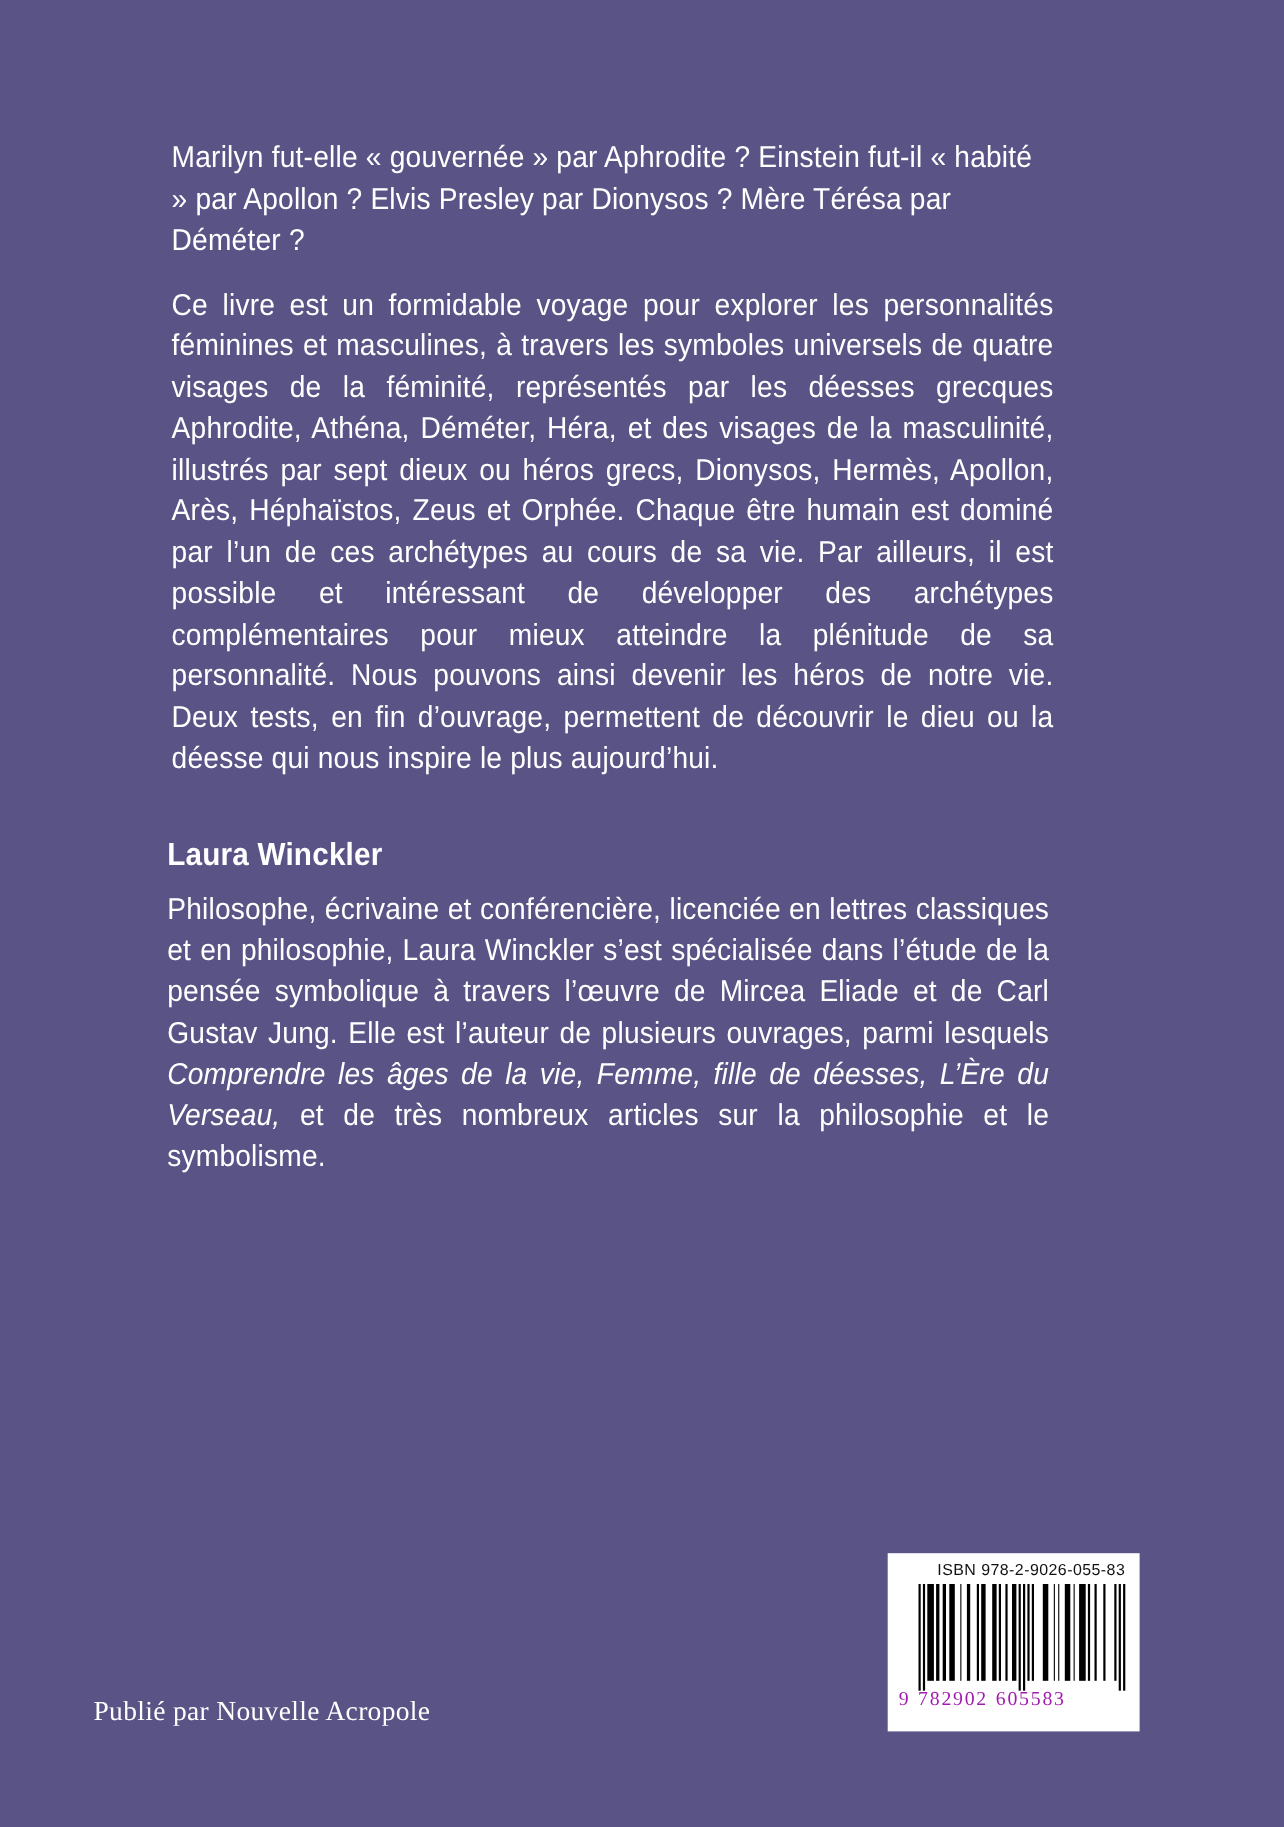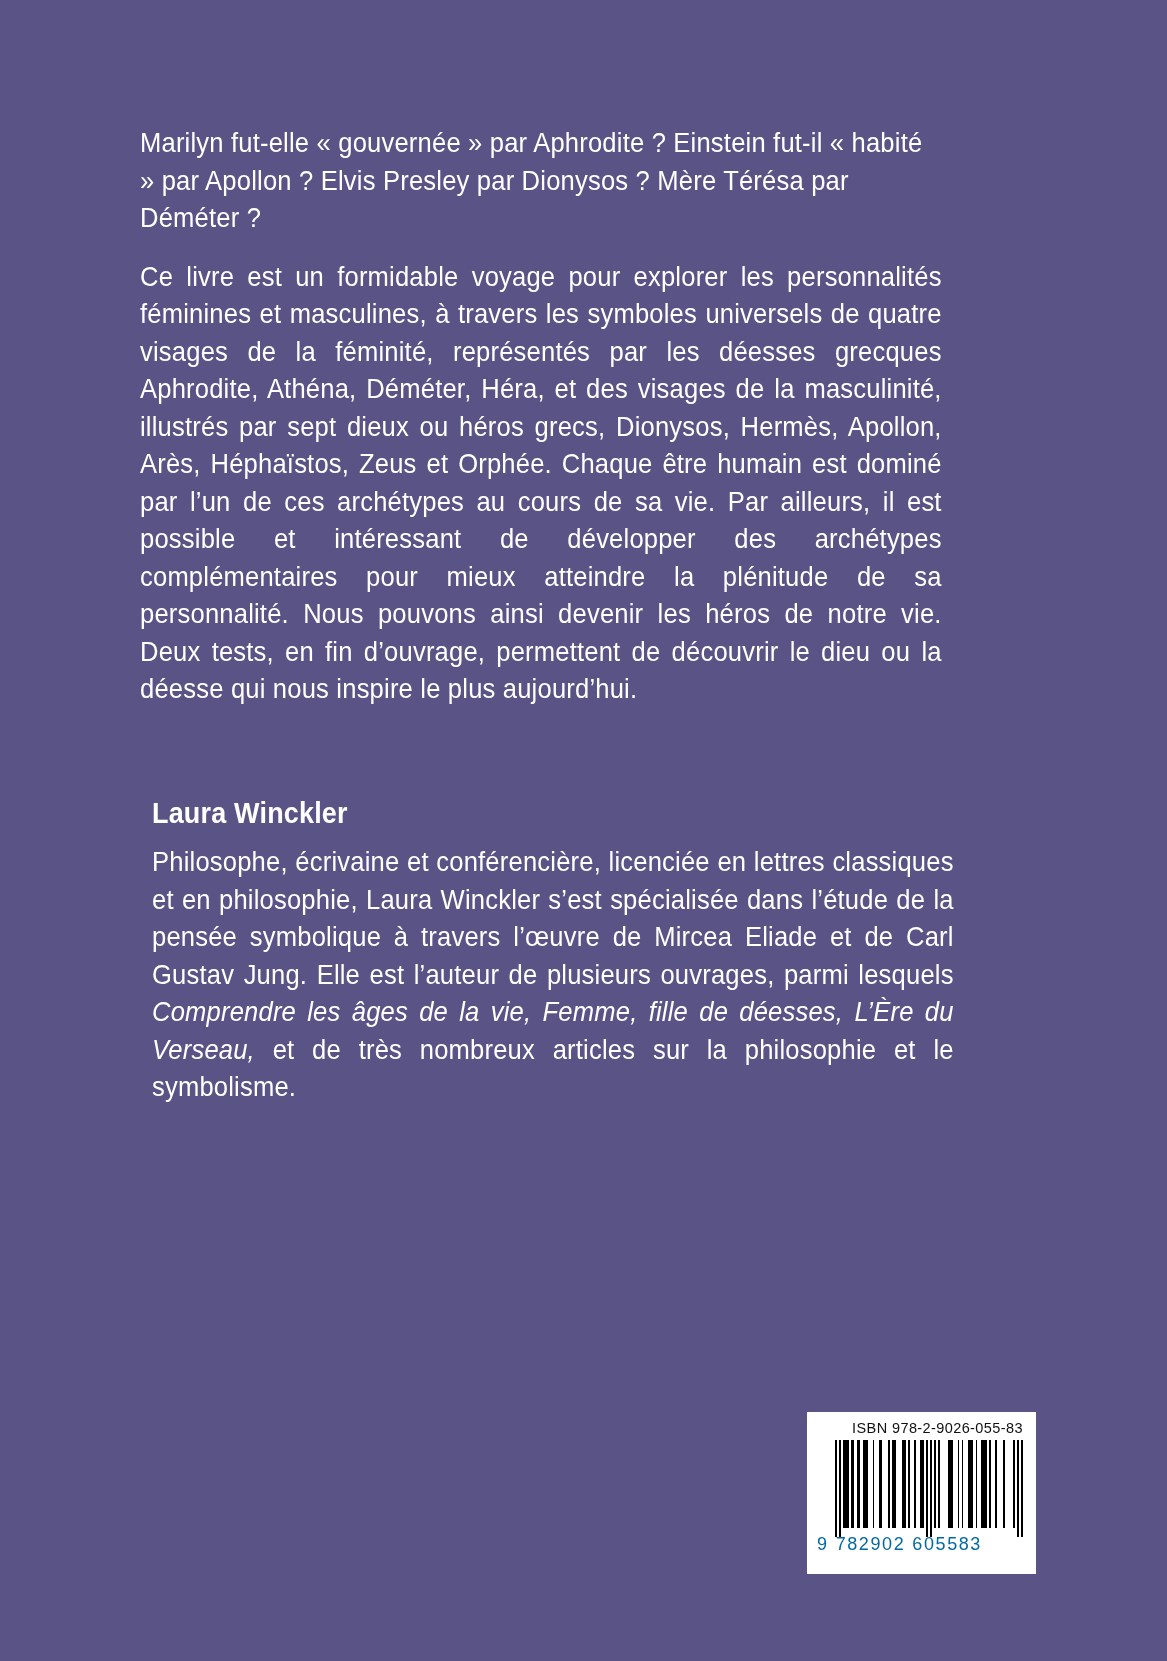--- a/index.html
+++ b/index.html
@@ -12,21 +12,21 @@
     width: 1167px;
     height: 1661px;
     background: #5a5386;
     overflow: hidden;
     font-family: "Liberation Sans", sans-serif;
   }
 
   
   .content {
     position: absolute;
-    left: 140px;
+    left: 156px;
     top: 124px;
     width: 802px;
   }
 
   .blurb {
     color: #ffffff;
     font-family: "Liberation Sans", sans-serif;
     font-weight: 300;
     font-size: 27.5px;
     line-height: 37.5px;
@@ -44,21 +44,21 @@
   }
 
   .blurb.main {
     margin-bottom: 0;
   }
 
   
   .author-block {
     position: absolute;
     left: 152px;
-    top: 795px;
+    top: 759px;
     width: 802px;
   }
 
   .author-name {
     color: #ffffff;
     font-family: "Liberation Sans", sans-serif;
     font-weight: bold;
     font-size: 29px;
     line-height: 36px;
     letter-spacing: 0.2px;
@@ -152,22 +152,22 @@
 
   .bars-wrap .bar.guard {
     bottom: -9px;
   }
 
   .ean-digits {
     position: absolute;
     left: 10px;
     top: 122px;
     width: 212px;
-    color: #0369a1;
-    font-family: Liberation Sans, sans-serif;
+    color: #a21caf;
+    font-family: Liberation Serif, serif;
     font-size: 18px;
     letter-spacing: 1.6px;
     white-space: nowrap;
   }
   .ean-digits .lead-digit {
     margin-right: 7px;
   }
   .ean-digits .grp {
     margin-right: 7px;
   }
@@ -181,20 +181,21 @@
     <p class="blurb lead">Marilyn fut-elle « gouvernée » par Aphrodite ? Einstein fut-il « habité » par Apollon ? Elvis Presley par Dionysos ? Mère Térésa par Déméter ?</p>
     <p class="blurb main">Ce livre est un formidable voyage pour explorer les personnalités féminines et  masculines, à travers les symboles universels de quatre visages de la féminité, représentés par les déesses grecques Aphrodite, Athéna, Déméter, Héra, et des visages de la masculinité, illustrés par sept dieux ou héros grecs, Dionysos, Hermès, Apollon, Arès, Héphaïstos, Zeus et Orphée. Chaque être humain est dominé par l’un de ces archétypes au cours de sa vie. Par ailleurs, il est possible et intéressant de développer des archétypes complémentaires pour mieux atteindre la plénitude de sa personnalité. Nous pouvons ainsi devenir les héros de notre vie. Deux tests, en fin d’ouvrage, permettent de découvrir le dieu ou la déesse qui nous inspire le plus aujourd’hui.</p>
   </div>
 
   <div class="author-block">
     <p class="author-name">Laura Winckler</p>
     <p class="author-bio"><span>Philosophe, écrivaine et conférencière, licenciée en lettres classiques et en philosophie, Laura Winckler s’est spécialisée dans l’étude de la pensée symbolique à travers l’œuvre de Mircea Eliade et de Carl Gustav Jung. Elle est l’auteur de plusieurs ouvrages, parmi lesquels </span><span class="titles">Comprendre les âges de la vie, Femme, fille de déesses, L’Ère du Verseau,</span><span> et de très nombreux articles sur la philosophie et le symbolisme.</span></p>
   </div>
 
   <div class="footer">
+    <p class="footer-line">Publié par Nouvelle Acropole</p>
   </div>
 
   <div class="barcode-box">
     <div class="isbn-text">ISBN 978-2-9026-055-83</div>
     <div class="bars-wrap" id="bars" style="overflow: visible;">
         <div class="bar guard" style="left: 0px; width: 1.67895px;"></div>
         <div class="bar guard" style="left: 3.95789px; width: 1.67895px;"></div>
         <div class="bar" style="left: 7.91579px; width: 5.63684px;"></div>
         <div class="bar" style="left: 15.8316px; width: 3.65789px;"></div>
         <div class="bar" style="left: 21.7684px; width: 3.65789px;"></div>

